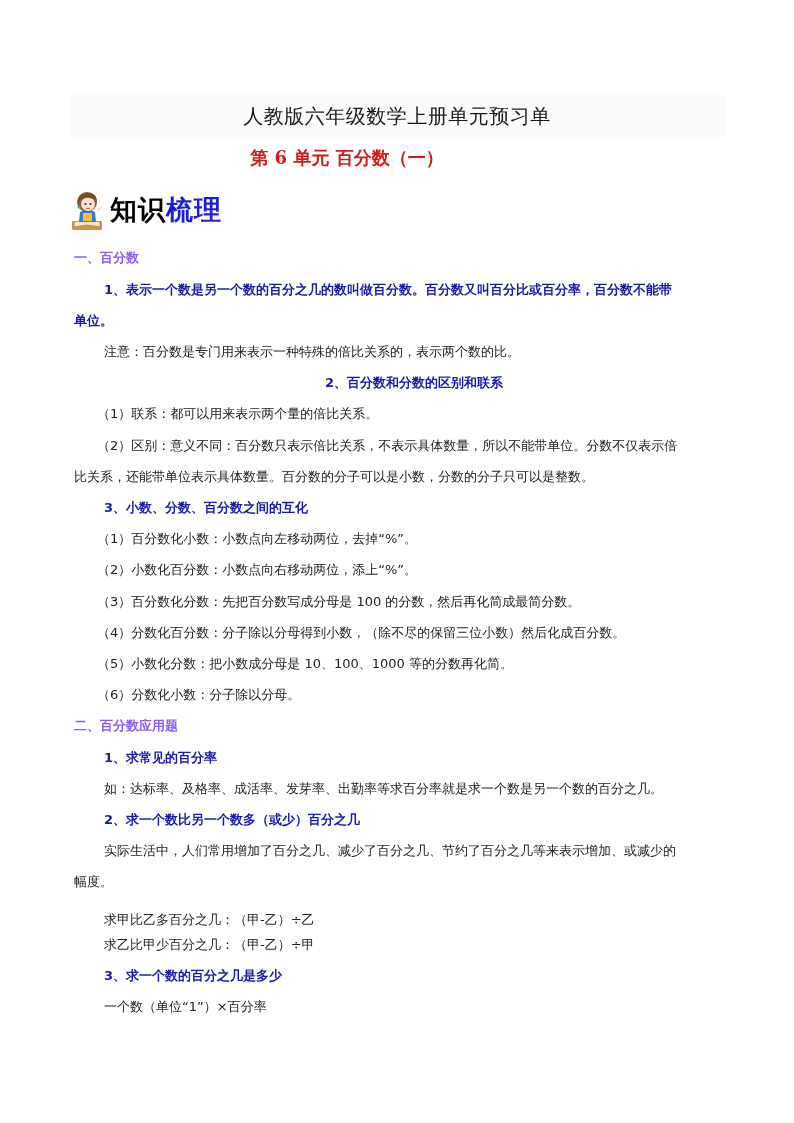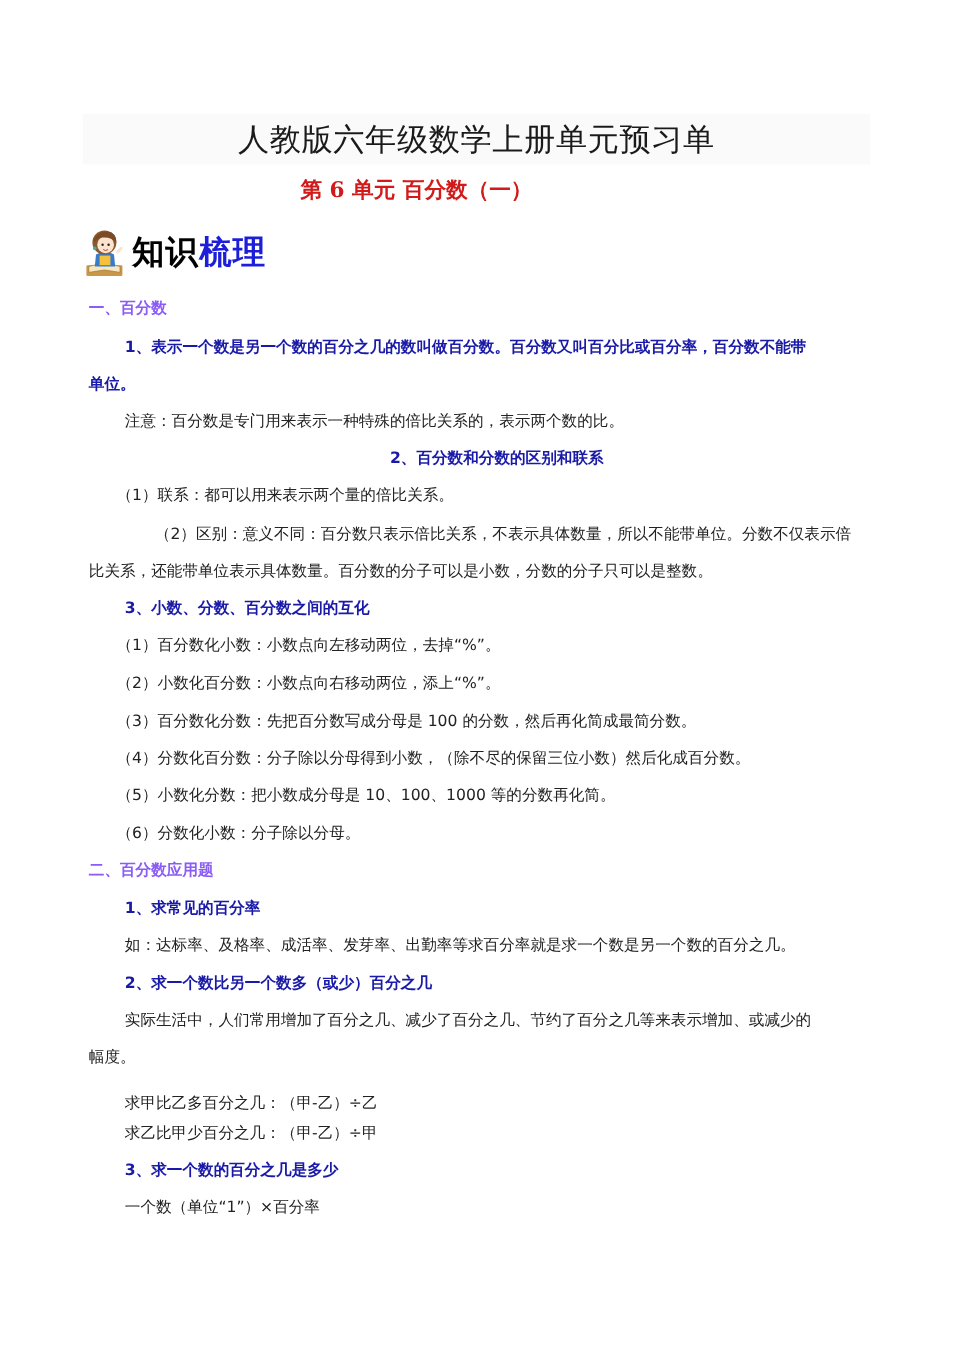--- a/index.html
+++ b/index.html
@@ -2,21 +2,21 @@
 <html><head>
 <meta charset="utf-8">
 <style>
   html, body { margin: 0; padding: 0; background: #ffffff; }
   body { width: 794px; height: 1123px; position: relative; overflow: hidden;
          font-family: "DejaVu Sans", "Liberation Sans", sans-serif; color: #111; }
   .page { position: absolute; left: 0; top: 0; width: 794px; height: 1123px; }
 
   .header-band { position: absolute; left: 69px; top: 95px; width: 656px; height: 42px;
                  background: #fafafa; display: flex; align-items: center; justify-content: center; }
-  .doc-title { font-family: "DejaVu Serif", "Liberation Serif", serif; font-size: 26px; color: #1a1a1a; letter-spacing: 0.5px; text-align: center; }
+  .doc-title { font-family: "DejaVu Serif", "Liberation Serif", serif; font-size: 20px; color: #1a1a1a; letter-spacing: 0.5px; text-align: center; }
 
   .unit-title { position: absolute; left: 0; width: 694px; top: 146px; text-align: center;
                 font-family: "DejaVu Serif", "Liberation Serif", serif; font-size: 18px; font-weight: bold; color: #d11a1a; }
 
   .banner { position: absolute; left: 68px; top: 188px; height: 44px; display: flex; align-items: center; }
   .mascot { width: 40px; height: 44px; position: relative; }
   .banner-text { font-family: "DejaVu Sans", sans-serif; font-size: 27px; font-weight: bold; margin-left: 2px; letter-spacing: 1px; }
   .bt-pink { color: #000000; }
   .bt-blue { color: #1d1fd8; }
 
@@ -63,21 +63,21 @@
 
   <div class="line red-h" style="top:250px;">一、百分数</div>
 
   <div class="line indent blue-b" style="top:282px;">1、表示一个数是另一个数的百分之几的数叫做百分数。百分数又叫百分比或百分率，百分数不能带</div>
   <div class="line blue-b" style="top:313px;">单位。</div>
 
   <div class="line indent body" style="top:344px;">注意：百分数是专门用来表示一种特殊的倍比关系的，表示两个数的比。</div>
 
   <div class="line indent blue-h" style="top:375px;text-align:center;">2、百分数和分数的区别和联系</div>
   <div class="line indent-sm body" style="top:406px;">（1）联系：都可以用来表示两个量的倍比关系。</div>
-  <div class="line indent-sm body" style="top:438px;margin-left:32px;">（2）区别：意义不同：百分数只表示倍比关系，不表示具体数量，所以不能带单位。分数不仅表示倍</div>
+  <div class="line indent-sm body" style="top:438px;">（2）区别：意义不同：百分数只表示倍比关系，不表示具体数量，所以不能带单位。分数不仅表示倍</div>
   <div class="line body" style="top:469px;">比关系，还能带单位表示具体数量。百分数的分子可以是小数，分数的分子只可以是整数。</div>
 
   <div class="line indent blue-h" style="top:500px;">3、小数、分数、百分数之间的互化</div>
   <div class="line indent-sm body" style="top:531px;">（1）百分数化小数：小数点向左移动两位，去掉“%”。</div>
   <div class="line indent-sm body" style="top:562px;">（2）小数化百分数：小数点向右移动两位，添上“%”。</div>
   <div class="line indent-sm body" style="top:594px;">（3）百分数化分数：先把百分数写成分母是 100 的分数，然后再化简成最简分数。</div>
   <div class="line indent-sm body" style="top:625px;">（4）分数化百分数：分子除以分母得到小数，（除不尽的保留三位小数）然后化成百分数。</div>
   <div class="line indent-sm body" style="top:656px;">（5）小数化分数：把小数成分母是 10、100、1000 等的分数再化简。</div>
   <div class="line indent-sm body" style="top:687px;">（6）分数化小数：分子除以分母。</div>
 

